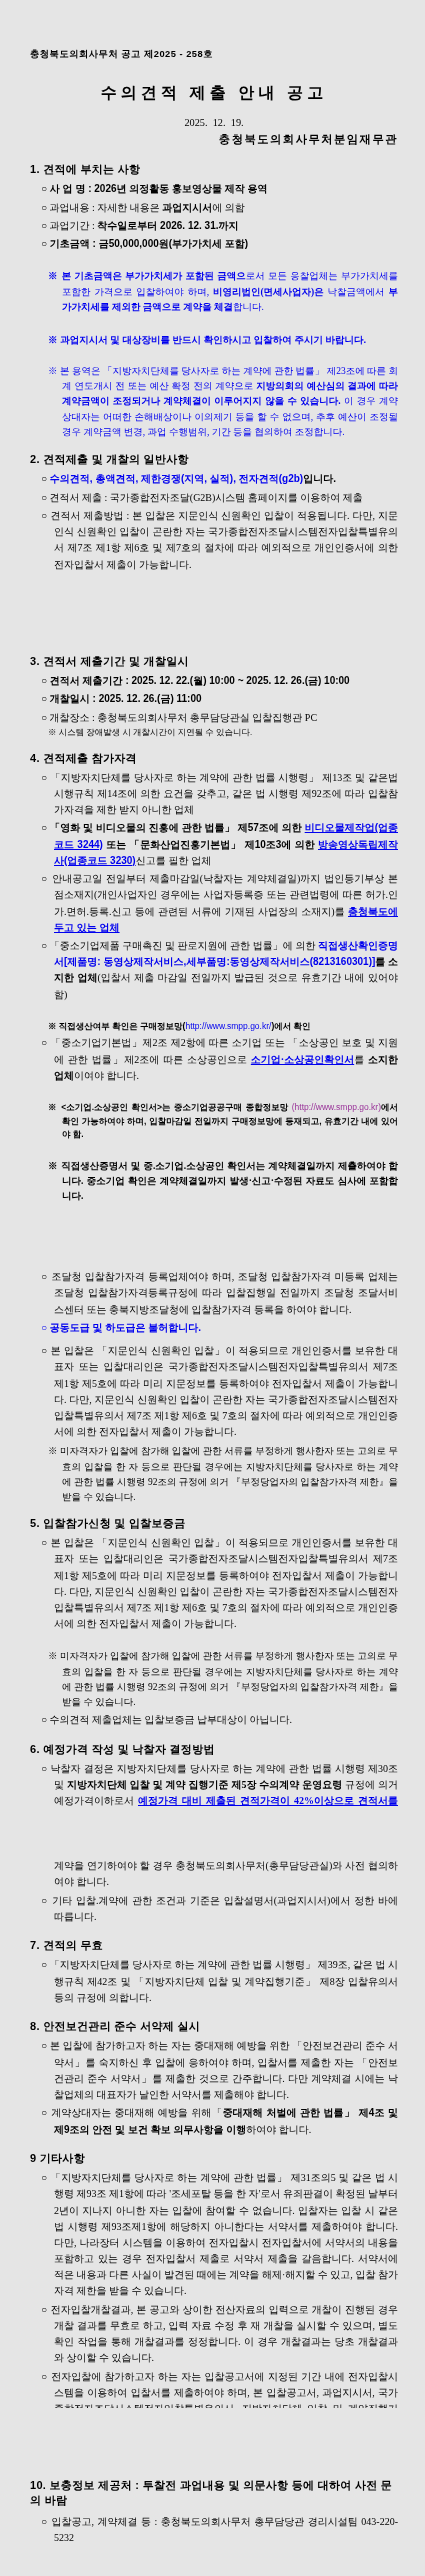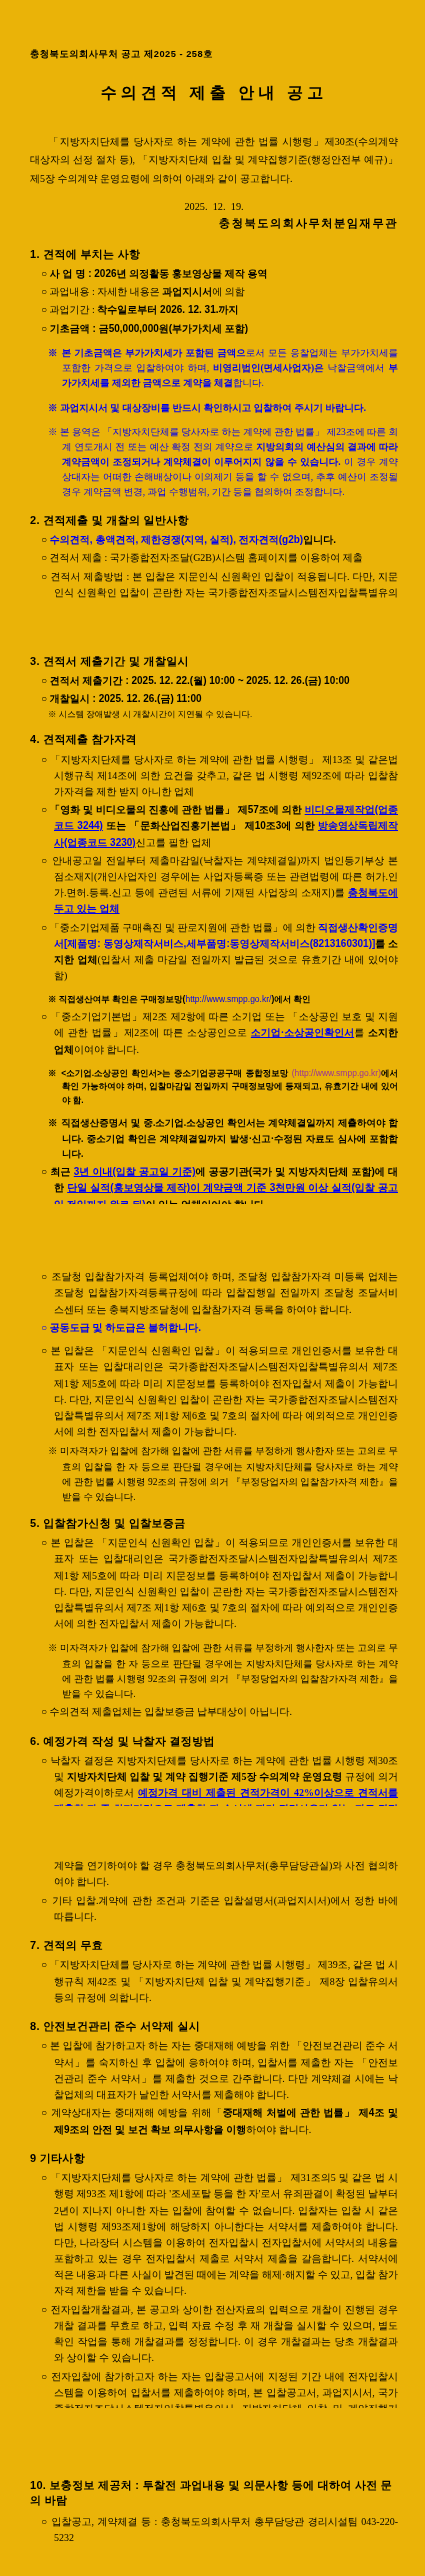--- a/index.html
+++ b/index.html
@@ -1,45 +1,44 @@
 <!DOCTYPE html>
 <html style="font-size:8.2px"><head>
 <meta charset="utf-8">
 <style>
   html,body{margin:0;padding:0;background:#ffffff;}
   body{width:426px;font-family:"Liberation Serif",serif;color:#000;}
-  .pg{position:relative;width:426px;height:602px;overflow:hidden;background:#eab308;}
+  .pg{position:relative;width:426px;height:602px;overflow:hidden;background:#e5e5e5;}
   .in{padding:0 28px 0 30px;}
   p{margin:0;}
   .g{font-family:"Liberation Sans",sans-serif;}
   .m{font-family:"Liberation Serif",serif;}
   .no{font-size:9.3px;font-weight:bold;letter-spacing:0.5px;}
   .ttl{font-size:16px;font-weight:bold;text-align:center;letter-spacing:4.1px;margin-top:21.6px;}
   .intro{font-size:10px;line-height:1.85;text-align:justify;text-indent:18.5px;margin-top:29px;}
   .dt{text-align:center;font-size:10.3px;margin-top:13px;white-space:pre-wrap;}
   .who{text-align:right;font-size:11.3px;font-weight:bold;letter-spacing:1.5px;margin-top:4.1px;}
   .sh{font-size:11px;font-weight:bold;font-family:"Liberation Sans",sans-serif;letter-spacing:0.3px;}
   .li{font-size:10px;line-height:1.62;padding-left:24px;text-indent:-13px;margin-top:2.1px;text-align:justify;}
-  .nx{font-size:9.5px;line-height:1.6;padding-left:32px;text-indent:-14px;margin-top:9px;text-align:justify;}
+  .nx{font-size:9.5px;line-height:1.6;padding-left:32px;text-indent:-14px;margin-top:17px;text-align:justify;}
   .sm{font-size:8.5px;}
   .bl{color:#0000ee;}
   .pu{color:#993399;}
   .ul{text-decoration:underline;}
   b{font-weight:bold;}
   .cont{padding-left:24px;text-indent:0;}
 </style>
 </head>
 <body>
 
 <div class="pg">
   <div class="in">
     <div style="height:48px"></div>
     <p class="no g">충청북도의회사무처 공고 제2025 - 258호</p>
     <p class="ttl g">수의견적 제출 안내 공고</p>
-    <p class="intro m">「지방자치단체를 당사자로 하는 계약에 관한 법률 시행령」제30조(수의계약 대상자의 선정 절차 등), 「지방자치단체 입찰 및 계약집행기준(행정안전부 예규)」 제5장 수의계약 운영요령에 의하여 아래와 같이 공고합니다.</p>
     <p class="dt m">2025.  12.  19.</p>
     <p class="who m">충청북도의회사무처분임재무관</p>
 
     <p class="sh" style="margin-top:15.5px">1. 견적에 부치는 사항</p>
     <p class="li g" style="margin-top:4.1px"><b>○ 사 업 명 : 2026년 의정활동 홍보영상물 제작 용역</b></p>
     <p class="li m"><span>○ 과업내용 : 자세한 내용은 </span><b class="g">과업지시서</b><span>에 의함</span></p>
     <p class="li m"><span>○ 과업기간 : </span><b class="g">착수일로부터 2026. 12. 31.까지</b></p>
     <p class="li g"><b>○ 기초금액 : 금50,000,000원(부가가치세 포함)</b></p>
     <p class="nx"><b class="bl">※ 본 기초금액은 부가가치세가 포함된 금액으</b><span class="bl">로서 모든 응찰업체는 부가가치세를 포함한 가격으로 입찰하여야 하며, </span><b class="bl">비영리법인(면세사업자)은</b><span class="bl"> 낙찰금액에서 </span><b class="bl">부가가치세를 제외한 금액으로 계약을 체결</b><span class="bl">합니다.</span></p>
     <p class="nx g"><b class="bl">※ 과업지시서 및 대상장비를 반드시 확인하시고 입찰하여 주시기 바랍니다.</b></p>
@@ -51,20 +50,21 @@
     <p class="li m"><span>○ 견적서 제출방법 : 본 입찰은 지문인식 신원확인 입찰이 적용됩니다. 다만, 지문인식 신원확인 입찰이 곤란한 자는 국가종합전자조달시스템전자입찰특별유의서 제7조 제1항 제6호 및 제7호의 절차에 따라 예외적으로 개인인증서에 의한 전자입찰서 제출이 가능합니다.</span></p>
   </div>
 </div>
 
 <div class="pg">
   <div class="in">
     <div style="height:52px"></div>
     <p class="sh">3. 견적서 제출기간 및 개찰일시</p>
     <p class="li g" style="margin-top:4.1px"><b>○ 견적서 제출기간 : 2025. 12. 22.(월) 10:00 ~ 2025. 12. 26.(금) 10:00</b></p>
     <p class="li g"><b>○ 개찰일시 : 2025. 12. 26.(금) 11:00</b></p>
+    <p class="li m" style="margin-bottom:0"><span>○ 개찰장소 : 충청북도의회사무처 총무담당관실 입찰집행관 PC</span></p>
     <p class="nx sm m" style="margin-top:0"><span>※ 시스템 장애발생 시 개찰시간이 지연될 수 있습니다.</span></p>
 
     <p class="sh" style="margin-top:11.3px">4. 견적제출 참가자격</p>
     <p class="li m" style="margin-top:4.1px"><span>○ 「지방자치단체를 당사자로 하는 계약에 관한 법률 시행령」 제13조 및 같은법 시행규칙 제14조에 의한 요건을 갖추고, 같은 법 시행령 제92조에 따라 입찰참가자격을 제한 받지 아니한 업체</span></p>
     <p class="li g"><b>○ 「영화 및 비디오물의 진흥에 관한 법률」 제57조에 의한 </b><b class="bl ul">비디오물제작업(업종코드 3244)</b><b> 또는 「문화산업진흥기본법」 제10조3에 의한 </b><b class="bl ul">방송영상독립제작사(업종코드 3230)</b><span>신고를 필한 업체</span></p>
     <p class="li m"><span>○ 안내공고일 전일부터 제출마감일(낙찰자는 계약체결일)까지 법인등기부상 본점소재지(개인사업자인 경우에는 사업자등록증 또는 관련법령에 따른 허가.인가.면허.등록.신고 등에 관련된 서류에 기재된 사업장의 소재지)를 </span><b class="bl ul g">충청북도에 두고 있는 업체</b></p>
     <p class="li m"><span>○ 「중소기업제품 구매촉진 및 판로지원에 관한 법률」에 의한 </span><b class="bl g">직접생산확인증명서[제품명: 동영상제작서비스,세부품명:동영상제작서비스(8213160301)]</b><b>를 소지한 업체</b><span>(입찰서 제출 마감일 전일까지 발급된 것으로 유효기간 내에 있어야 함)</span></p>
     <p class="nx sm g"><b>※ 직접생산여부 확인은 구매정보망(</b><span class="bl">http://www.smpp.go.kr/</span><b>)에서 확인</b></p>
     <p class="li m"><span>○ 「중소기업기본법」제2조 제2항에 따른 소기업 또는 「소상공인 보호 및 지원에 관한 법률」제2조에 따른 소상공인으로 </span><b class="bl ul">소기업·소상공인확인서</b><span>를 </span><b>소지한 업체</b><span>이여야 합니다.</span></p>
     <p class="nx sm g"><b>※ &lt;소기업.소상공인 확인서&gt;는 중소기업공공구매 종합정보망 </b><span class="pu">(http://www.smpp.go.kr)</span><b>에서 확인 가능하여야 하며, 입찰마감일 전일까지 구매정보망에 등재되고, 유효기간 내에 있어야 함.</b></p>

